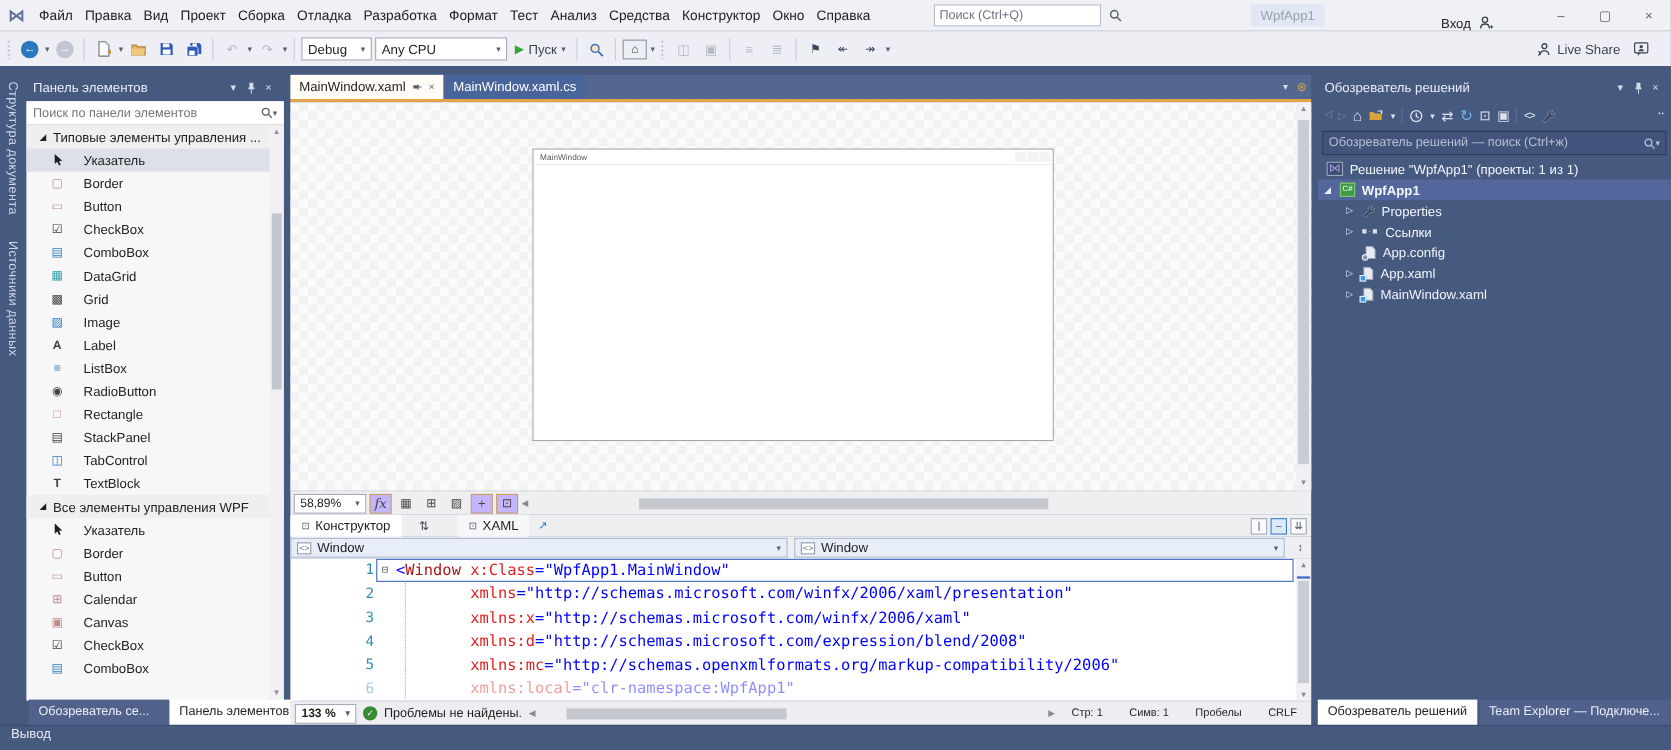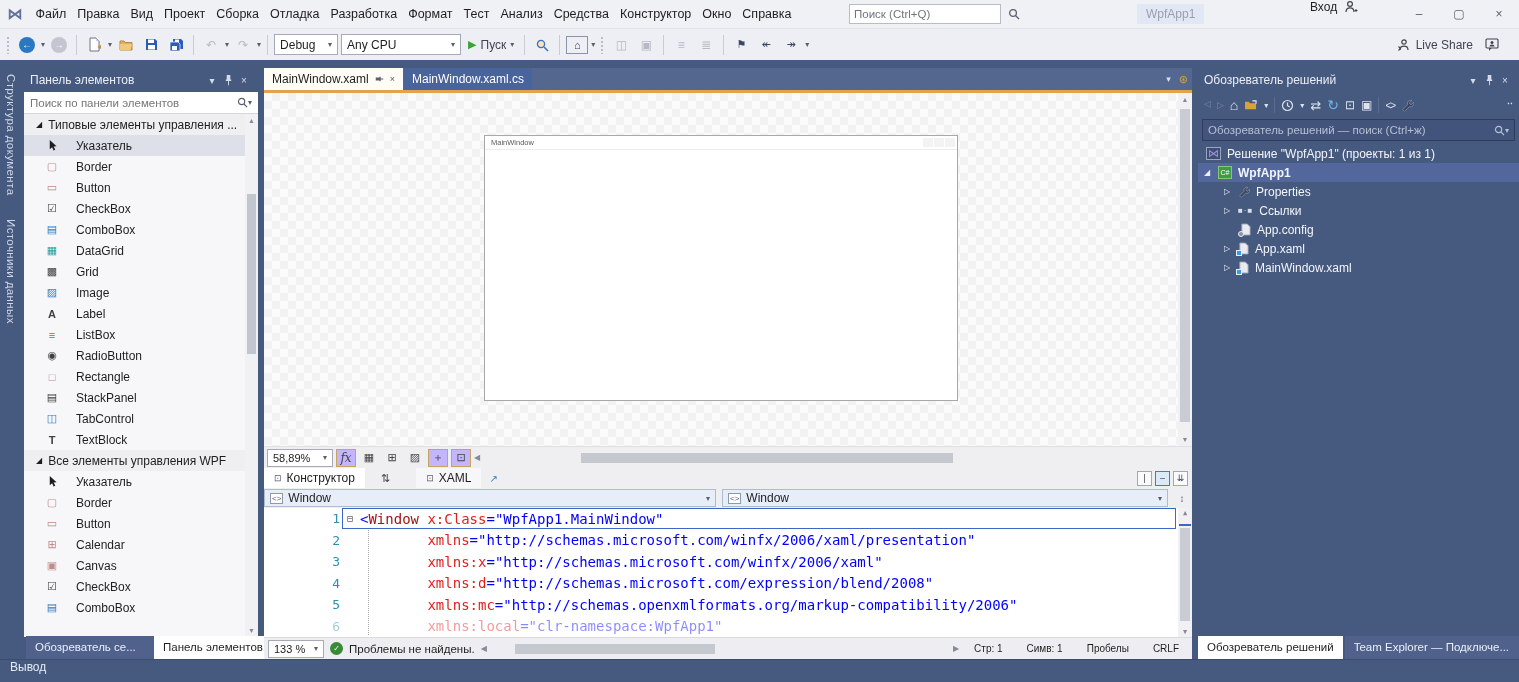--- a/index.html
+++ b/index.html
@@ -9,21 +9,21 @@
   
   .titlebar { position:absolute; left:0; top:0; width:100%; height:28px; background:#F0F1F5; display:flex; align-items:center; }
   .vslogo { width:30px; text-align:center; font-size:15px; font-weight:bold; color:#62719B; }
   .menus { display:flex; align-items:center; height:100%; }
   .menu-item { padding:0 5.5px; font-size:12.5px; line-height:28px; cursor:default; }
   .tsearch { position:absolute; left:849px; top:4px; width:152px; height:20px; background:#FFFFFF; border:1px solid #B7BCCA; display:flex; align-items:center; padding:0 4px; }
   .tsearch input { flex:1; border:none; outline:none; font-size:11.5px; color:#444; background:transparent; font-family:"Liberation Sans",sans-serif; }
   .tsearch input::placeholder { color:#6F7482; }
   .mag { color:#5A5F6E; display:inline-flex; }
   .badge { position:absolute; left:1137px; top:4px; height:20px; padding:0 9px; background:#E1E7F5; color:#9AA0AE; line-height:20px; font-size:12px; }
-  .signin { position:absolute; left:1310px; top:0; height:28px; display:flex; align-items:flex-start; gap:7px; font-size:12px; }
+  .signin { position:absolute; left:1310px; top:0; height:28px; display:flex; align-items:flex-end; gap:7px; font-size:12px; }
   .winbtns { position:absolute; right:0; top:0; height:28px; display:flex; }
   .winbtn { width:40px; height:28px; display:flex; align-items:center; justify-content:center; color:#5A5F6E; font-size:12px; }
 
   
   .toolbar { position:absolute; left:0; top:28px; width:100%; height:32px; background:#EEEFF4; border-top:1px solid #E2E3EA; display:flex; align-items:center; gap:3px; padding:0 4px; }
   .grip { width:5px; height:18px; background-image:radial-gradient(#B9BCC9 1px, transparent 1.1px); background-size:4px 4px; margin:0 2px; }
   .tsep { width:1px; height:20px; background:#C9CBD6; margin:0 3px; }
   .tbtn { height:22px; min-width:22px; display:flex; align-items:center; justify-content:center; gap:1px; color:#3E4450; }
   .tbtn.dis { color:#B6B9C6; }
   .circ { width:16px; height:16px; border-radius:50%; background:#2B78C2; color:#fff; font-size:10px; display:flex; align-items:center; justify-content:center; }
@@ -128,21 +128,21 @@
   .ct { white-space:pre; font-family:inherit; font-size:14px; }
   .tk-d { color:#0000FF; } .tk-e { color:#A31515; } .tk-a { color:#E02020; } .tk-v { color:#0000FF; }
   .faded { opacity:0.45; }
   .curline { position:absolute; left:78px; right:16px; top:0; height:21px; border:1px solid #3D66C8; pointer-events:none; }
   .indent-guide { position:absolute; left:104px; top:22px; height:105px; border-left:1px dotted #A8A8A8; }
   .code-vscroll { position:absolute; right:0; top:0; width:14px; bottom:0; background:#F1F1F4; }
   .caret-mark { position:absolute; left:1px; right:1px; top:16px; height:2px; background:#3D66C8; }
   .cv-thumb { position:absolute; left:2px; width:10px; top:20px; bottom:16px; background:#C9CCD4; }
 
   .estatus { height:22px; background:#EEEEF2; border-top:1px solid #DADBE2; display:flex; align-items:center; padding:0 4px; gap:6px; }
-  .estatus .combo { height:18px; width:56px; font-size:11px; }
+  .estatus .combo { height:18px; width:56px; font-size:11px;font-weight:bold; }
   .okdot { width:13px; height:13px; border-radius:50%; background:#388A34; color:#fff; font-size:8px; display:flex; align-items:center; justify-content:center; }
   .emsg { font-size:11.5px; }
   .eh-track { flex:1; height:12px; position:relative; margin:0 4px; }
   .eh-thumb { position:absolute; top:1px; height:10px; left:18px; width:200px; background:#C6C8CF; }
   .sfield { font-size:10px; padding:0 9px; white-space:nowrap; }
 
   
   .solution { position:absolute; left:1198px; top:8px; width:321px; height:591px; display:flex; flex-direction:column; background:#46597E; }
   .sol-toolbar { height:26px; display:flex; align-items:center; gap:6px; padding:0 6px; color:#DCE2EF; position:relative; }
   .sol-toolbar .si { font-size:12px; display:inline-flex; align-items:center; }

